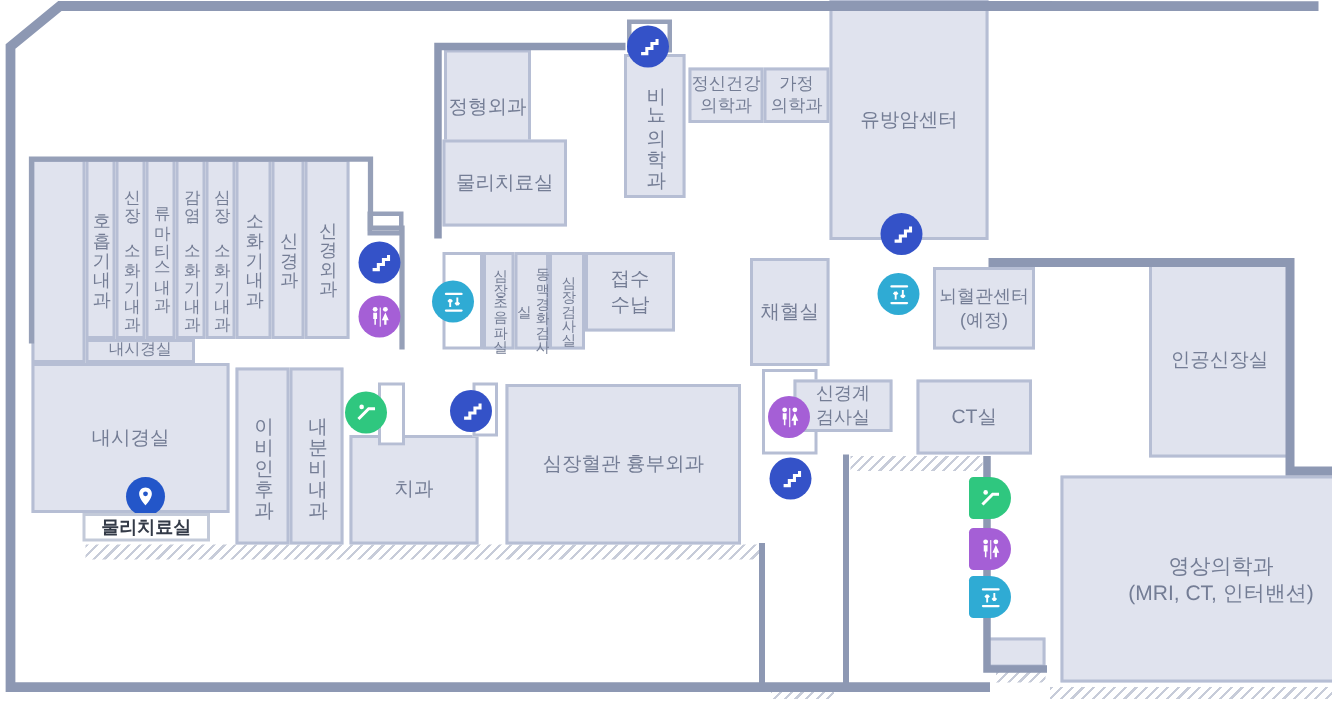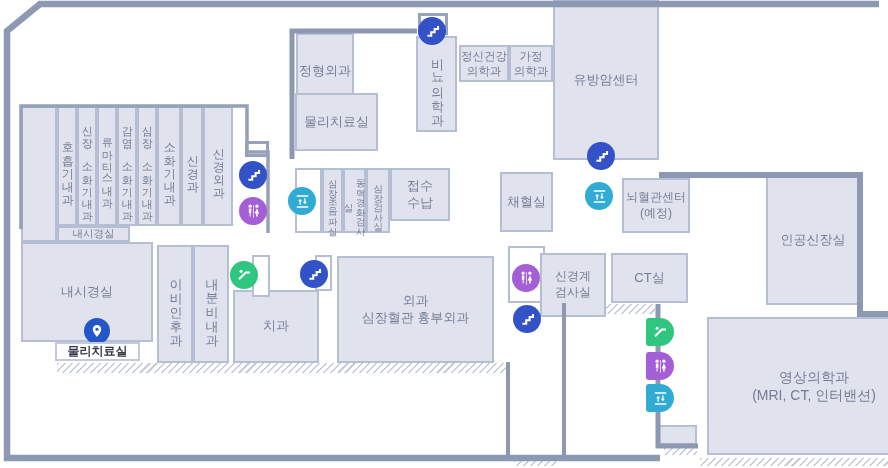--- a/index.html
+++ b/index.html
@@ -52,21 +52,20 @@
   <div class="room v f12" style="left:181px;top:106px;width:22px;height:120px">신경과</div>
   <div class="room v f12" style="left:203px;top:106px;width:30px;height:120px">신경외과</div>
   <div class="room f105" style="left:57px;top:226px;width:73px;height:16px">내시경실</div>
   <div class="room" style="left:21px;top:242px;width:132px;height:100px">내시경실</div>
 
   <div class="room v" style="left:157px;top:245px;width:36px;height:118px">이비인후과</div>
   <div class="room v" style="left:193px;top:245px;width:36px;height:118px">내분비내과</div>
   <div class="room" style="left:233px;top:290px;width:86px;height:73px">치과</div>
   <div class="room" style="left:337px;top:256px;width:157px;height:107px">
     <div>
-        <span class="ln">외과</span>
         <span class="ln">심장혈관 흉부외과</span>
       </div>
   </div>
 
   <div class="room" style="left:296px;top:33px;width:58px;height:77px">정형외과</div>
   <div class="room v" style="left:416px;top:36px;width:41px;height:96px">비뇨의학과</div>
   <div class="room f115" style="left:459px;top:45px;width:50px;height:37px">
     <div>
         <span class="ln">정신건강</span>
         <span class="ln">의학과</span>
@@ -83,32 +82,32 @@
   <div class="nook" style="left:295px;top:168px;width:27px;height:65px"></div>
   <div class="room v f95" style="left:322px;top:168px;width:21px;height:65px">심장초음파실</div>
   <div class="room v f95" style="left:343px;top:168px;width:23px;height:65px">동맥경화검사실</div>
   <div class="room v f95" style="left:366px;top:168px;width:24px;height:65px">심장검사실</div>
   <div class="room" style="left:390px;top:168px;width:60px;height:53px">
     <div>
         <span class="ln">접수</span>
         <span class="ln">수납</span>
       </div>
   </div>
-  <div class="room" style="left:500px;top:172px;width:53px;height:60px">채혈실</div>
+  <div class="room" style="left:500px;top:172px;width:53px;height:72px">채혈실</div>
 
   <div class="room" style="left:553px;top:0;width:106px;height:160px">유방암센터</div>
   <div class="room f12" style="left:622px;top:178px;width:68px;height:55px">
     <div>
         <span class="ln">뇌혈관센터</span>
         <span class="ln">(예정)</span>
       </div>
   </div>
   <div class="room" style="left:766px;top:175px;width:94px;height:130px">인공신장실</div>
   <div class="nook" style="left:508px;top:246px;width:37px;height:57px"></div>
-  <div class="room f12" style="left:540px;top:253px;width:66px;height:64px">
+  <div class="room f12" style="left:529px;top:253px;width:66px;height:35px">
     <div>
         <span class="ln">신경계</span>
         <span class="ln">검사실</span>
       </div>
   </div>
   <div class="room" style="left:611px;top:253px;width:77px;height:50px">CT실</div>
   <div class="room f14" style="left:707px;top:317px;width:214px;height:138px">
     <div>
         <span class="ln">영상의학과</span>
         <span class="ln">(MRI, CT, 인터밴션)</span>

